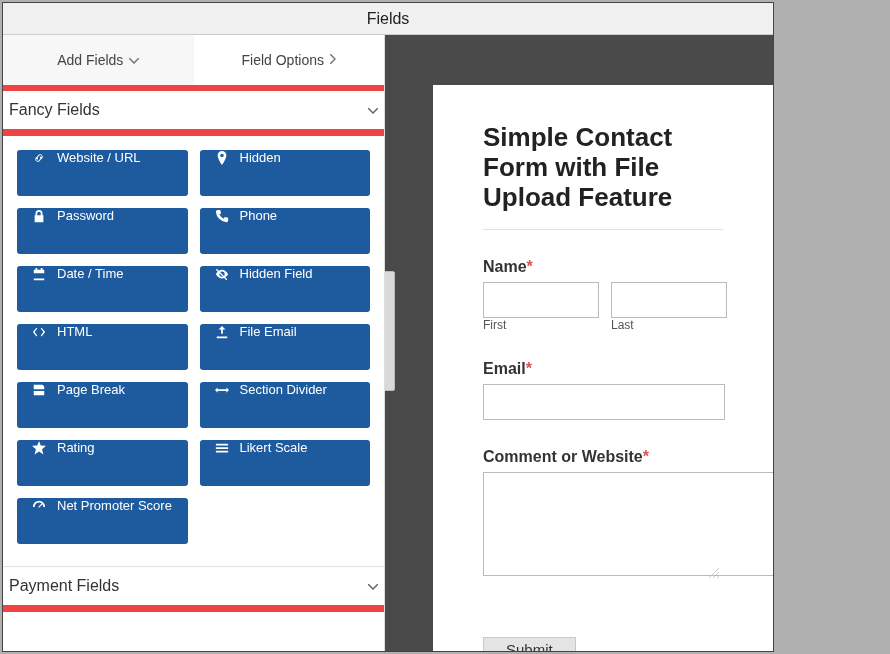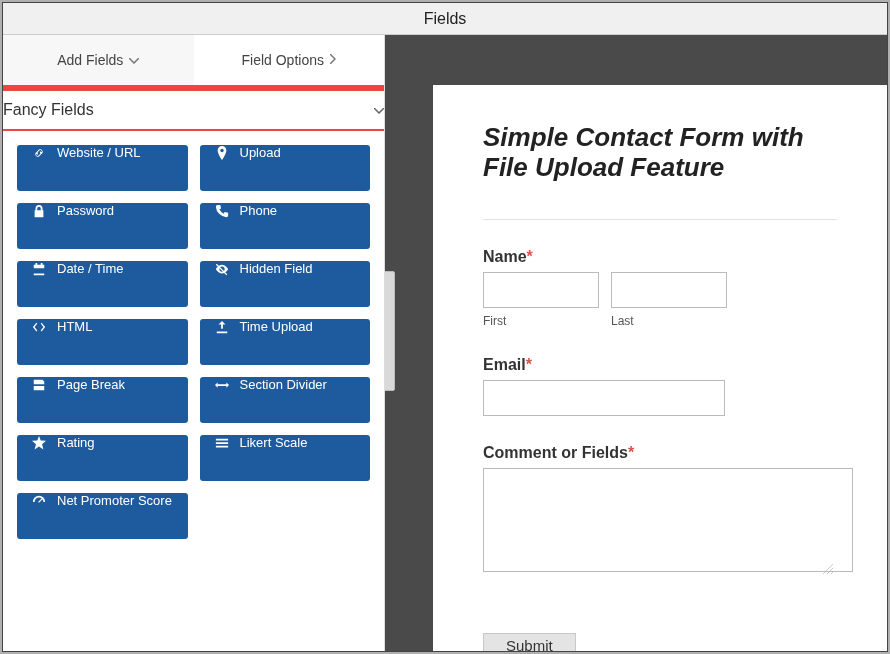--- a/index.html
+++ b/index.html
@@ -6,21 +6,21 @@
   body {
     font-family: "Segoe UI", Arial, sans-serif;
     background: #b0b0b0;
     width: 890px;
     height: 654px;
     overflow: hidden;
     font-size: 14px;
     color: #333;
   }
   .app {
-    width: 886px;
+    width: 772px;
     height: 650px;
     margin: 2px;
     background: #22c55e;
     display: flex;
     flex-direction: column;
     border: 1px solid #444;
   }
   .titlebar {
     height: 32px;
     background: #f0f0f0;
@@ -59,24 +59,24 @@
     gap: 6px;
   }
   .tab.active {
     background: #f7f7f7;
   }
   .tab .chev { font-size: 11px; color: #777; }
   .section-header {
     display: flex;
     align-items: center;
     justify-content: space-between;
-    padding: 10px 0;
+    padding: 10px 6px;
     font-size: 16px;
     color: #333;
-    border-bottom: 2px solid #ef4444;
+    border-bottom: 7px solid #ef4444;
     cursor: pointer;
   }
   .section-header .chev { font-size: 12px; color: #666; }
   .field-grid {
     display: grid;
     grid-template-columns: 1fr 1fr;
     gap: 12px;
     padding: 14px;
   }
   .field-btn {
@@ -125,22 +125,21 @@
     bottom: 0;
     background: #fff;
     padding: 38px 50px 30px 50px;
     overflow: hidden;
   }
   .form-title {
     font-size: 26px;
     font-weight: 700;
     color: #222;
     line-height: 1.15;
-    margin-bottom: 36px;
-    font-style: italic;
+    margin-bottom: 16px;
   }
   .hr {
     border-top: 1px solid #e2e2e2;
     margin-bottom: 28px;
   }
   .field-row {
     margin-bottom: 28px;
   }
   .label {
     font-size: 16px;
@@ -162,21 +161,20 @@
   input.email-input {
     width: 242px;
     height: 36px;
     border: 1px solid #bbb;
     padding: 0 8px;
     font-size: 13px;
   }
   .sublabel {
     font-size: 12px;
     color: #555;
-    margin-top: 6px;
   }
   textarea.comment {
     width: 370px;
     height: 104px;
     border: 1px solid #bbb;
     padding: 8px;
     font-size: 13px;
     resize: none;
   }
   .resize-grip {
@@ -250,21 +248,21 @@
           </span>
           <span>Website / URL</span>
         </div>
 
         <div class="field-btn">
           <span class="icon">
             <svg viewBox="0 0 16 16">
                 <path d="M8 0a5 5 0 00-5 5c0 3.5 5 11 5 11s5-7.5 5-11a5 5 0 00-5-5zm0 7a2 2 0 110-4 2 2 0 010 4z"></path>
               </svg>
           </span>
-          <span>Upload</span>
+          <span>Hidden</span>
         </div>
 
         <div class="field-btn">
           <span class="icon">
             <svg viewBox="0 0 16 16">
                 <path d="M4 7V5a4 4 0 018 0v2h1v8H3V7h1zm2 0h4V5a2 2 0 00-4 0v2z"></path>
               </svg>
           </span>
           <span>Password</span>
         </div>
@@ -304,21 +302,21 @@
           </span>
           <span>HTML</span>
         </div>
 
         <div class="field-btn">
           <span class="icon">
             <svg viewBox="0 0 16 16">
                 <path d="M8 1l4 4h-3v5H7V5H4zM2 13h12v2H2z"></path>
               </svg>
           </span>
-          <span>Time Upload</span>
+          <span>File Email</span>
         </div>
 
         <div class="field-btn">
           <span class="icon">
             <svg viewBox="0 0 16 16">
                 <path d="M2 2h10l2 2v3H2V2zm0 7h12v5H2V9z"></path>
               </svg>
           </span>
           <span>Page Break</span>
         </div>
@@ -354,20 +352,28 @@
           <span class="icon">
             <svg viewBox="0 0 16 16">
                 <path d="M8 2a7 7 0 00-7 7h2a5 5 0 0110 0h2a7 7 0 00-7-7zM7 9l4-4 1 1-4 4z"></path>
               </svg>
           </span>
           <span>Net Promoter Score</span>
         </div>
 
       </div>
 
+      <div class="section-header payment">
+        <span>Payment Fields</span>
+        <span class="chev">
+          <svg viewBox="0 0 10 6" width="10" height="6">
+              <path d="M0 0 L5 5 L10 0" fill="none" stroke="#666" stroke-width="1.5"></path>
+            </svg>
+        </span>
+      </div>
 
     </div>
 
     <div class="right">
       <div class="drag-region"></div>
       <div class="form-canvas">
 
         <div class="form-title">Simple Contact Form with File Upload Feature</div>
         <div class="hr"></div>
 
@@ -389,21 +395,21 @@
 
         <div class="field-row">
           <div class="label">
             <span>Email</span><span class="req">*</span>
           </div>
           <input class="email-input" style="">
         </div>
 
         <div class="field-row">
           <div class="label">
-            <span>Comment or Fields</span><span class="req">*</span>
+            <span>Comment or Website</span><span class="req">*</span>
           </div>
           <div class="resize-grip">
             <textarea class="comment" style=""></textarea>
             <span class="grip">
               <svg viewBox="0 0 10 10">
                   <path d="M0 10L10 0M4 10L10 4M8 10L10 8" stroke="#999" stroke-width="1"></path>
                 </svg>
             </span>
           </div>
         </div>

